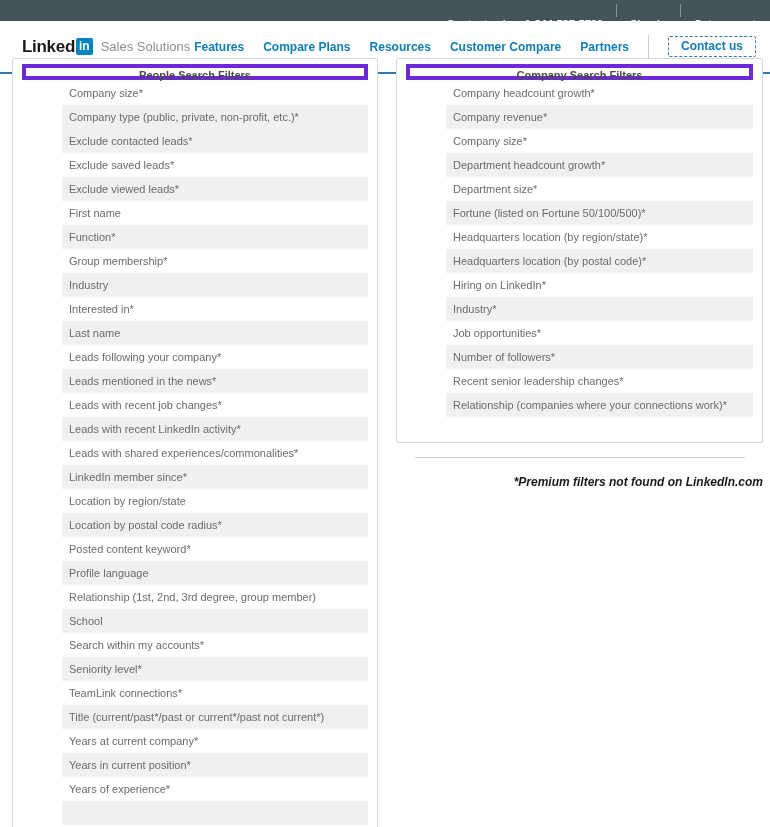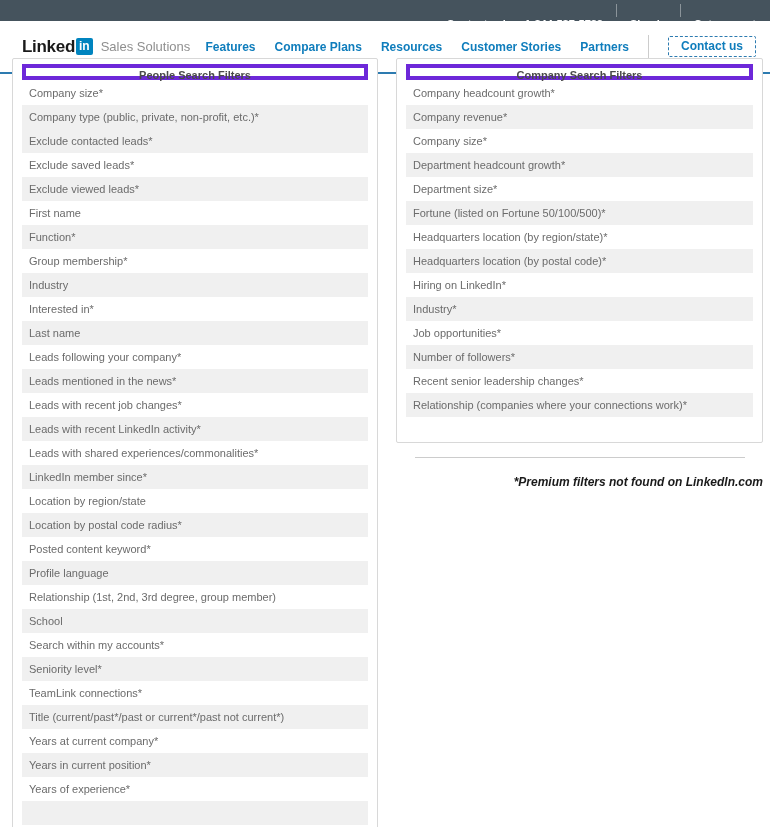--- a/index.html
+++ b/index.html
@@ -48,21 +48,21 @@
     padding:5px 9px;
   }
   .card-left  { left:12px;  top:58px; width:366px; height:900px; }
   .card-right { left:396px; top:58px; width:367px; height:385px; }
   .table-header {
     border:4px solid #6d28d9; height:16px; line-height:14px; text-align:center;
     font-size:11px; font-weight:bold; color:#4a4a4a; margin-bottom:1px;
   }
   .row {
     height:24px; line-height:24px; font-size:11px; color:#6b6b6b;
-    padding-left:7px; background:#fff; overflow:hidden; white-space:nowrap;
+    padding-left:7px; background:#fff; overflow:hidden; white-space:nowrap;margin-left:40px;
   }
   .row.alt { background:#f0f0f0; }
 
   
   .note-wrap { position:absolute; left:396px; top:443px; width:367px; text-align:right; }
   .note-rule { border:none; border-top:1px solid #ccc; width:330px; margin:14px auto 0; }
   .footnote { margin-top:17px; font-size:12px; font-weight:bold; font-style:italic; color:#1a1a1a; }
 </style>
 </head>
 <body>
@@ -80,21 +80,21 @@
   <div class="site-header">
     <div class="logo">
       <span class="logo-linked">Linked</span>
       <span class="logo-in">in</span>
       <span class="product">Sales Solutions</span>
     </div>
     <div class="main-nav">
       <a>Features</a>
       <a>Compare Plans</a>
       <a>Resources</a>
-      <a>Customer Stories</a>
+      <a>Customer Compare</a>
       <a>Partners</a>
       <span class="nav-sep"></span>
       <button class="contact-btn">Contact us</button>
     </div>
   </div>
 
   <div class="card card-left">
     <div class="table-header">People Search Filters</div>
     <div>
         <div class="row">Company size*</div>

